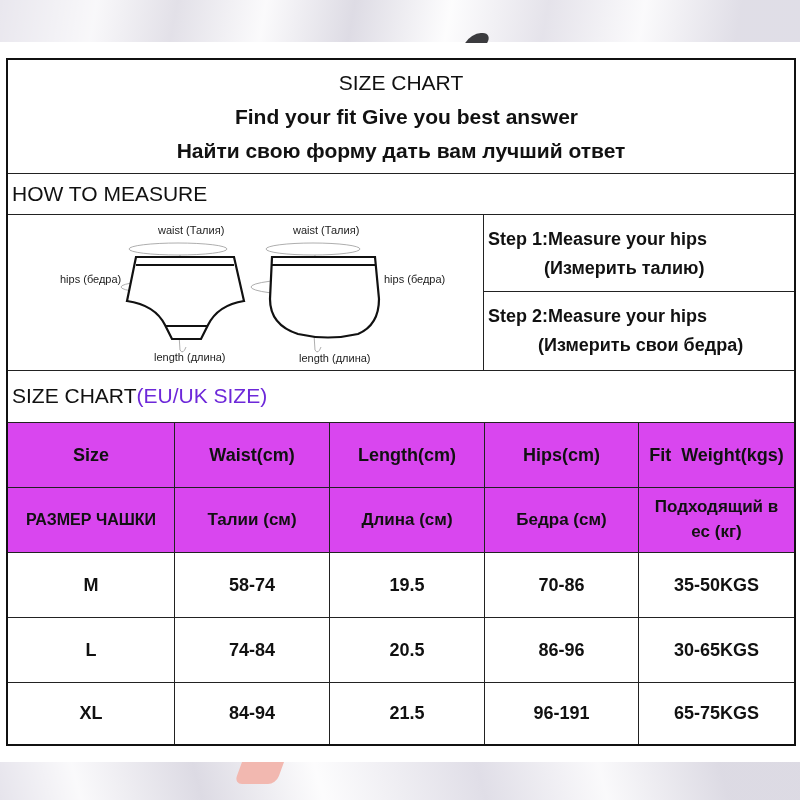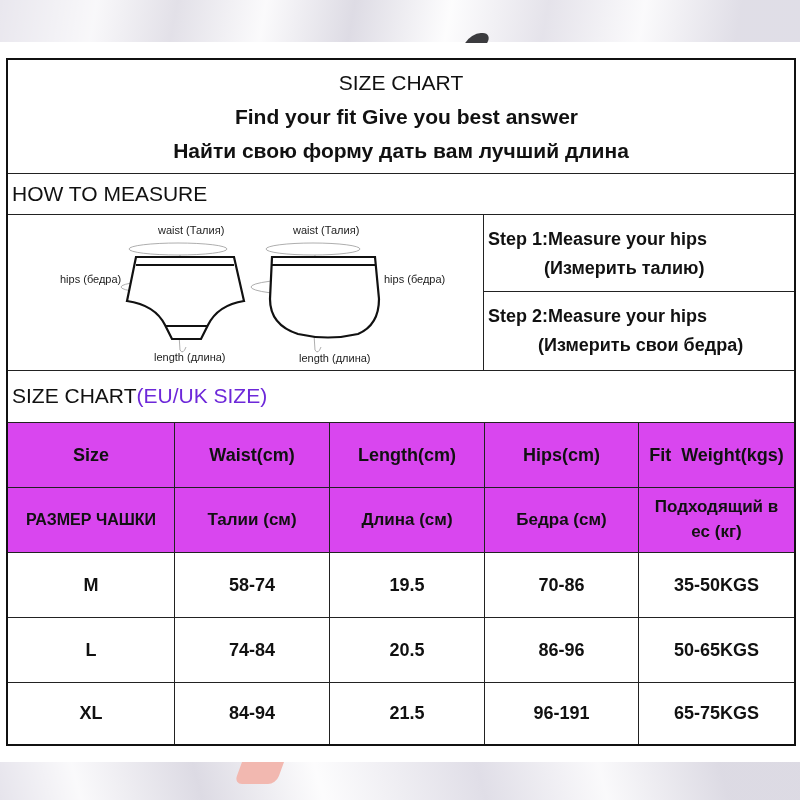--- a/index.html
+++ b/index.html
@@ -77,21 +77,21 @@
   </div>
 <div class="bg-bottom">
     <div class="pink"></div>
   </div>
 
 <div class="sheet">
 
   <div class="row title-block hline">
     <div class="t1">SIZE CHART</div>
     <div class="t2">Find your fit Give you best answer</div>
-    <div class="t3">Найти свою форму дать вам лучший длина</div>
+    <div class="t3">Найти свою форму дать вам лучший ответ</div>
   </div>
 
   <div class="row how-row hline">
     <div class="label">HOW TO MEASURE</div>
   </div>
 
   <div class="row measure-row">
     <div class="diagram-cell">
       <svg width="476" height="155" viewBox="0 0 476 155">
         <g fill="none" stroke="#999" stroke-width="0.8">
@@ -153,21 +153,21 @@
       <div class="cell c1">58-74</div>
       <div class="cell c2">19.5</div>
       <div class="cell c3">70-86</div>
       <div class="cell c4">35-50KGS</div>
     </div>
     <div class="trow" style="top:195px;height:65px;">
       <div class="cell c0">L</div>
       <div class="cell c1">74-84</div>
       <div class="cell c2">20.5</div>
       <div class="cell c3">86-96</div>
-      <div class="cell c4">50-65KGS</div>
+      <div class="cell c4">30-65KGS</div>
     </div>
     <div class="trow" style="top:260px;height:62px;">
       <div class="cell c0">XL</div>
       <div class="cell c1">84-94</div>
       <div class="cell c2">21.5</div>
       <div class="cell c3">96-191</div>
       <div class="cell c4">65-75KGS</div>
     </div>
   </div>
 </div>

